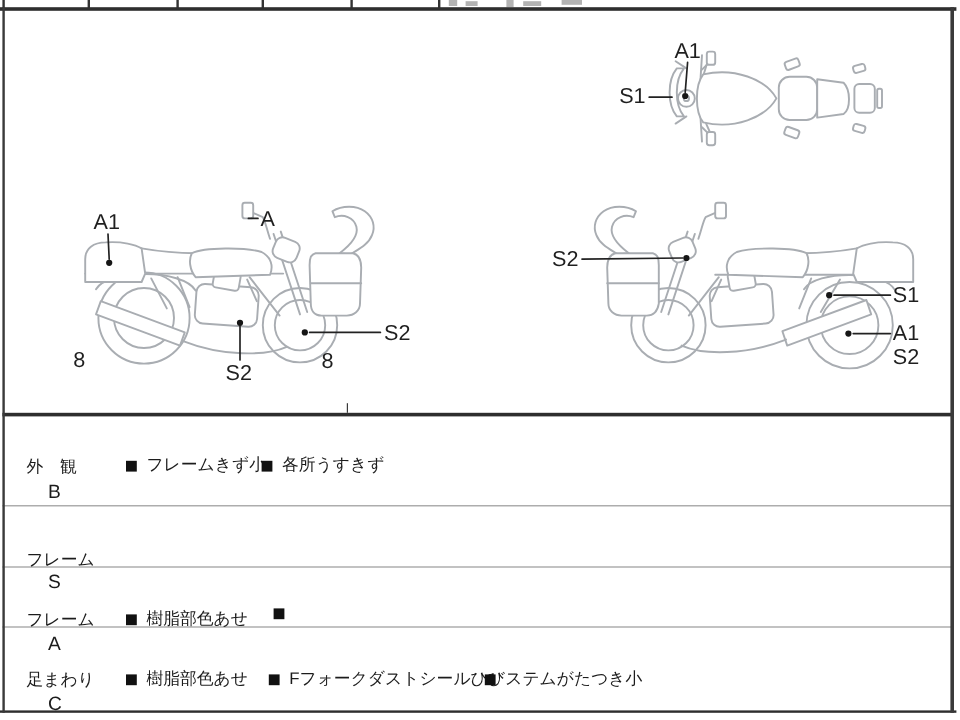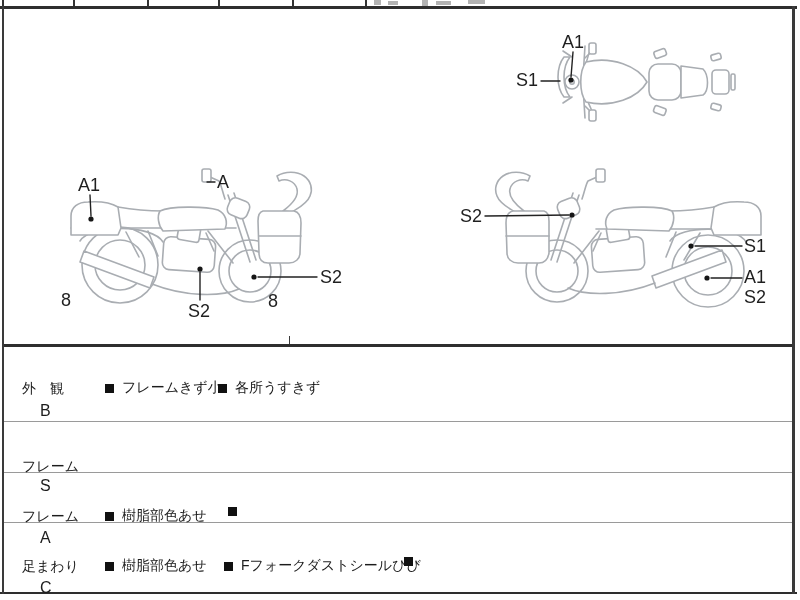--- a/index.html
+++ b/index.html
@@ -193,16 +193,17 @@
     <span class="item" style="left:105px;top:7px">
         <i class="sq"></i>
         <span>樹脂部色あせ</span>
       </span>
     <span class="item" style="left:224px;top:7px">
         <i class="sq"></i>
         <span>Fフォークダストシールひび</span>
       </span>
     <span class="item" style="left:404px;top:7px">
         <i class="sq"></i>
+        <span>ステムがたつき小</span>
       </span>
   </div>
 
 </div>
 
 </body></html>

